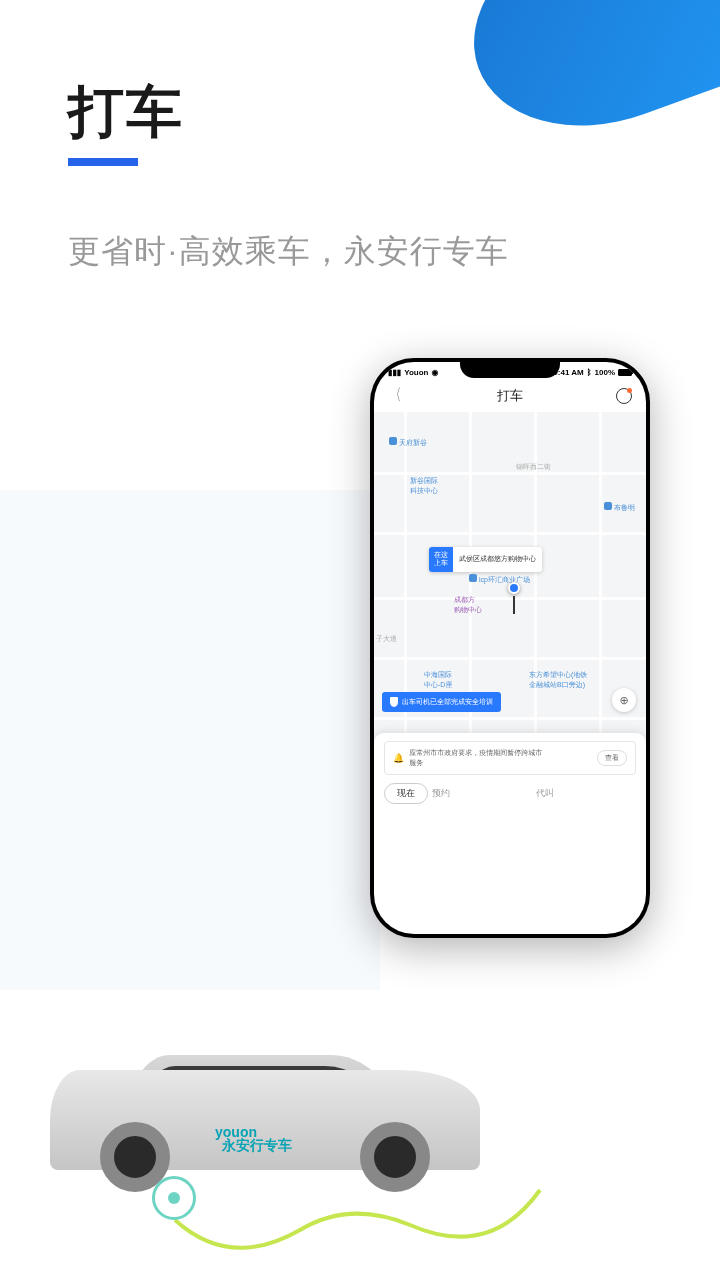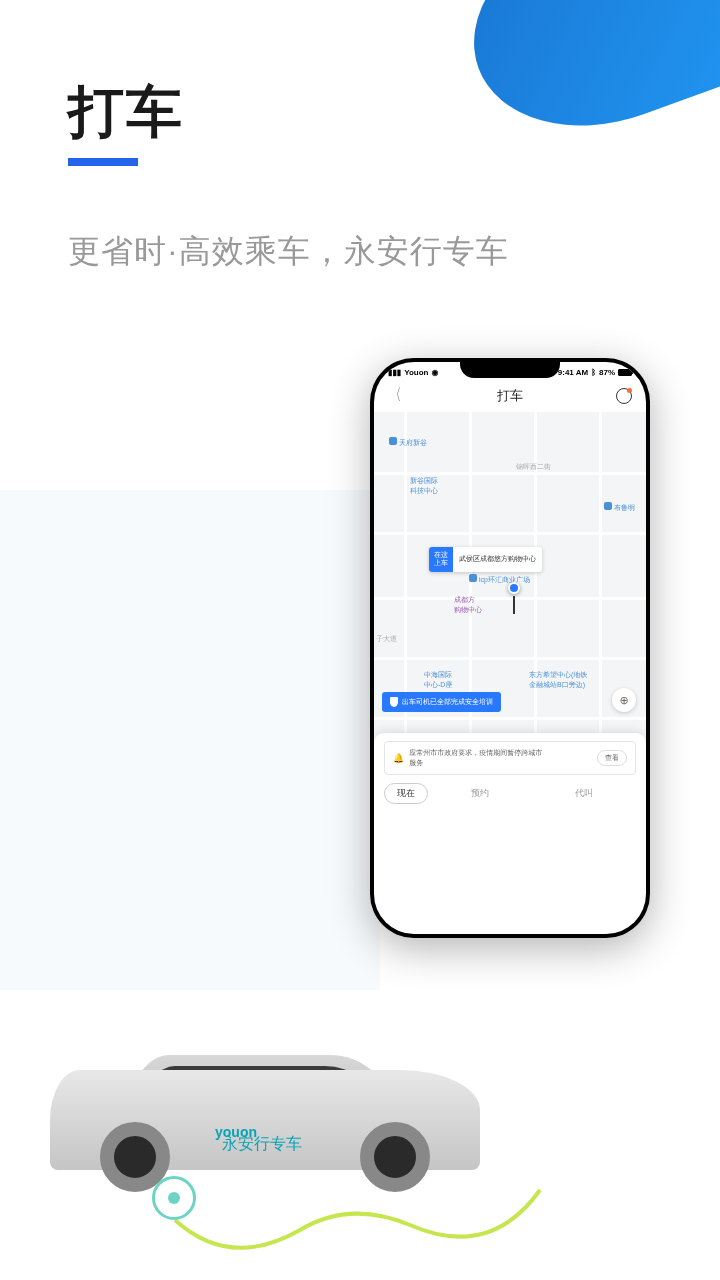--- a/index.html
+++ b/index.html
@@ -53,33 +53,33 @@
   .shield-mini { width: 8px; height: 10px; background: #fff; border-radius: 1px 1px 50% 50%; }
   
   .locate-btn { position: absolute; bottom: 100px; right: 10px; width: 24px; height: 24px; background: #fff; border-radius: 50%; box-shadow: 0 1px 4px rgba(0,0,0,0.2); display: flex; align-items: center; justify-content: center; font-size: 11px; color: #666; }
   
   
   .sheet { position: absolute; bottom: 0; left: 0; right: 0; background: #fff; border-radius: 10px 10px 0 0; padding: 8px 10px; box-shadow: 0 -2px 10px rgba(0,0,0,0.1); }
   .notice-card { border: 1px solid #e5e5e5; border-radius: 4px; padding: 6px 8px; display: flex; align-items: center; gap: 5px; font-size: 7px; color: #666; margin-bottom: 8px; }
   .bell-mini { color: #2979FF; font-size: 9px; }
   .view-btn { margin-left: auto; border: 1px solid #ddd; border-radius: 8px; padding: 2px 7px; font-size: 7px; color: #666; }
   .tabs { display: flex; gap: 0; }
-  .tab { flex: 1; text-align: center; font-size: 9px; color: #999; padding: 4px; }
+  .tab { flex: 1; font-size: 9px; color: #999; padding: 4px; }
   .tab.active-pill { border: 1px solid #ccc; border-radius: 12px; padding: 3px 12px; flex: 0 0 auto; margin-right: auto; color:#333; }
   
   
   .car-area { position: absolute; bottom: 70px; left: 0; width: 520px; height: 200px; }
   .car-body { position: absolute; bottom: 40px; left: 50px; width: 430px; height: 100px; background: linear-gradient(180deg, #e8e8e8, #c5c5c5); border-radius: 30px 80px 8px 8px / 50px 40px 8px 8px; }
   .car-top { position: absolute; bottom: 100px; left: 130px; width: 260px; height: 55px; background: linear-gradient(180deg, #d8d8d8, #c0c0c0); border-radius: 40px 60px 0 0 / 55px 55px 0 0; }
   .car-window { position: absolute; bottom: 102px; left: 145px; width: 230px; height: 42px; background: #3a3a3a; border-radius: 30px 50px 0 0 / 42px 42px 0 0; }
   .wheel { position: absolute; bottom: 18px; width: 70px; height: 70px; background: #2a2a2a; border-radius: 50%; border: 14px solid #888; box-sizing: border-box; }
   .wheel1 { left: 100px; }
   .wheel2 { left: 360px; }
   .car-brand { position: absolute; bottom: 70px; left: 215px; font-size: 14px; color: #08a4b4; font-weight: 600; }
-  .car-brand-sub { position: absolute; bottom: 55px; left: 222px; font-size: 16px; color: #08a4b4; }
+  .car-brand-sub { position: absolute; bottom: 55px; left: 222px; font-size: 14px; color: #08a4b4; font-weight: bold; }
   
   
   .route-svg { position: absolute; bottom: 0; left: 120px; width: 600px; height: 200px; pointer-events: none; }
   .route-dot { position: absolute; bottom: 60px; left: 152px; width: 44px; height: 44px; border: 3px solid #6dd4c4; border-radius: 50%; display:flex; align-items:center; justify-content:center;}
   .route-dot::after { content:''; width:12px; height:12px; background:#6dd4c4; border-radius:50%; }
   
   
   .bg-rect { position:absolute; top:490px; left:0; width:380px; height:500px; background:rgba(230,240,250,0.3); }
 </style>
 </head>
@@ -98,21 +98,21 @@
 
     <div class="status">
       <div class="status-left">
         <span>▮▮▮</span>
         <span>Youon</span>
         <span>◉</span>
       </div>
       <div class="status-right">
         <span>9:41 AM</span>
         <span>ᛒ</span>
-        <span>87%</span>
+        <span>100%</span>
         <div class="battery">
             <div class="battery-fill"></div>
           </div>
       </div>
     </div>
 
     <div class="app-header">
       <span class="back-chevron">〈</span>
       <span class="app-title">打车</span>
       <span class="chat-icon"></span>

